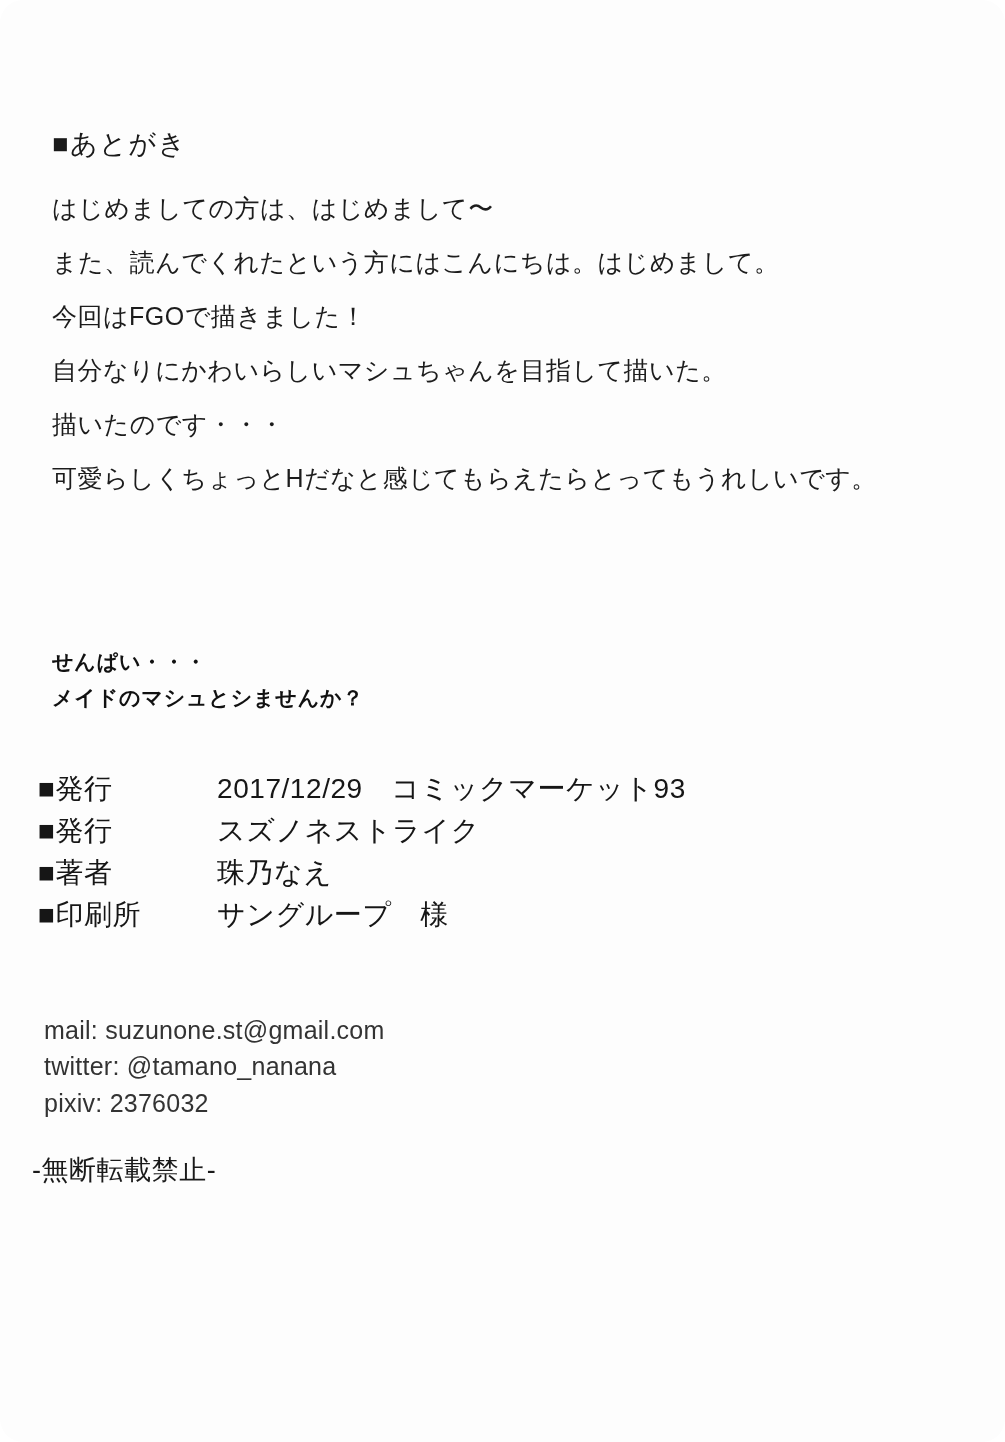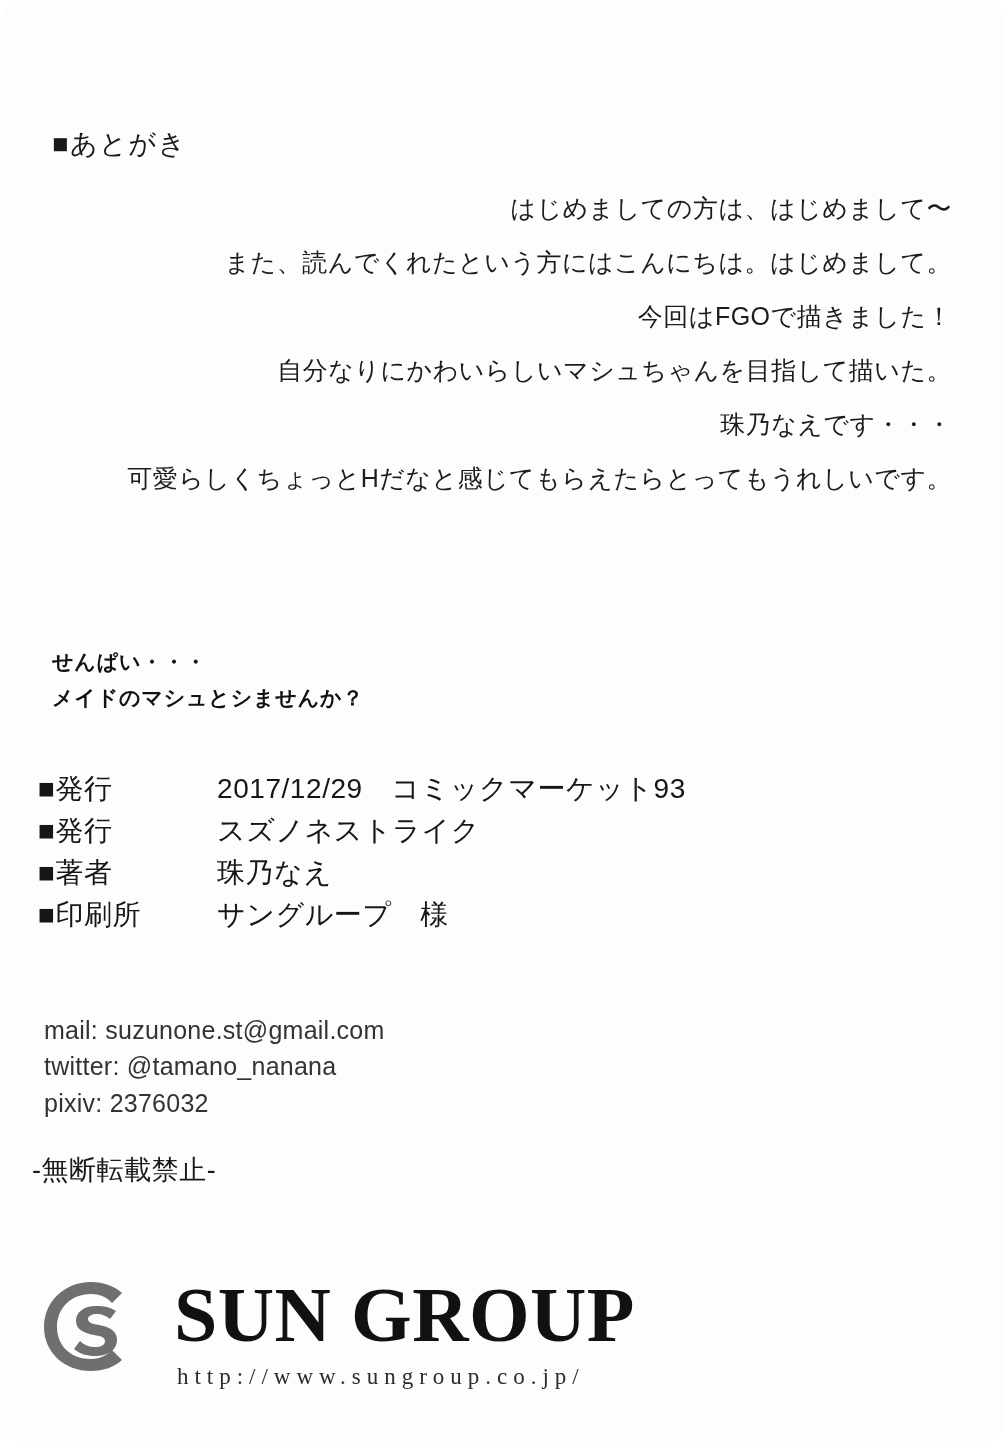--- a/index.html
+++ b/index.html
@@ -36,21 +36,20 @@
     margin: 0 0 34px 0;
     font-weight: 500;
   }
   .afterword-line {
     font-size: 25px;
     letter-spacing: 0.02em;
     line-height: 1.0;
     margin: 0 0 29px 0;
     color: #1c1c1c;
     font-weight: 400;
-    text-align: right;
   }
 
   
   .title-block {
     position: absolute;
     left: 44px;
     top: 640px;
     width: 900px;
   }
   .title-line {
@@ -154,21 +153,21 @@
 <body>
 
 <div class="page">
 
   <div class="afterword">
     <div class="afterword-heading">■あとがき</div>
     <p class="afterword-line">はじめましての方は、はじめまして〜</p>
     <p class="afterword-line">また、読んでくれたという方にはこんにちは。はじめまして。</p>
     <p class="afterword-line">今回はFGOで描きました！</p>
     <p class="afterword-line">自分なりにかわいらしいマシュちゃんを目指して描いた。</p>
-    <p class="afterword-line">珠乃なえです・・・</p>
+    <p class="afterword-line">描いたのです・・・</p>
     <p class="afterword-line">可愛らしくちょっとHだなと感じてもらえたらとってもうれしいです。</p>
   </div>
 
   <div class="title-block">
     <p class="title-line">せんぱい・・・</p>
     <p class="title-line">メイドのマシュとシませんか？</p>
   </div>
 
   <div class="colophon">
     <div class="colophon-row">
@@ -190,24 +189,14 @@
   </div>
 
   <div class="contact">
     <p class="contact-line">mail:  suzunone.st@gmail.com</p>
     <p class="contact-line">twitter:  @tamano_nanana</p>
     <p class="contact-line">pixiv:  2376032</p>
   </div>
 
   <div class="notice">-無断転載禁止-</div>
 
-  <div class="logo">
-    <span class="logo-mark">
-      <svg width="118" height="100" viewBox="0 0 118 100" xmlns="http://www.w3.org/2000/svg">
-        <path d="M57 6 C30 6 10 26 10 51 C10 76 30 95 57 95 C70 95 80 91 88 84 L78 74 C72 80 65 83 57 83 C37 83 23 70 23 51 C23 32 37 18 57 18 C65 18 73 21 78 27 L88 17 C80 10 70 6 57 6 Z" fill="#6f6f6f"></path>
-        <path d="M62 30 C50 30 42 36 42 45 C42 53 49 57 60 59 C68 60 71 62 71 65 C71 69 67 71 61 71 C55 71 50 69 46 65 L40 73 C46 78 53 80 61 80 C74 80 83 74 83 64 C83 56 77 51 65 49 C57 48 54 46 54 43 C54 40 58 38 63 38 C68 38 73 40 76 43 L82 35 C76 31 70 30 62 30 Z" fill="#6f6f6f"></path>
-      </svg>
-    </span>
-    <span class="logo-text">SUN GROUP</span>
-    <span class="logo-url">http://www.sungroup.co.jp/</span>
-  </div>
 
 </div>
 
 </body></html>

